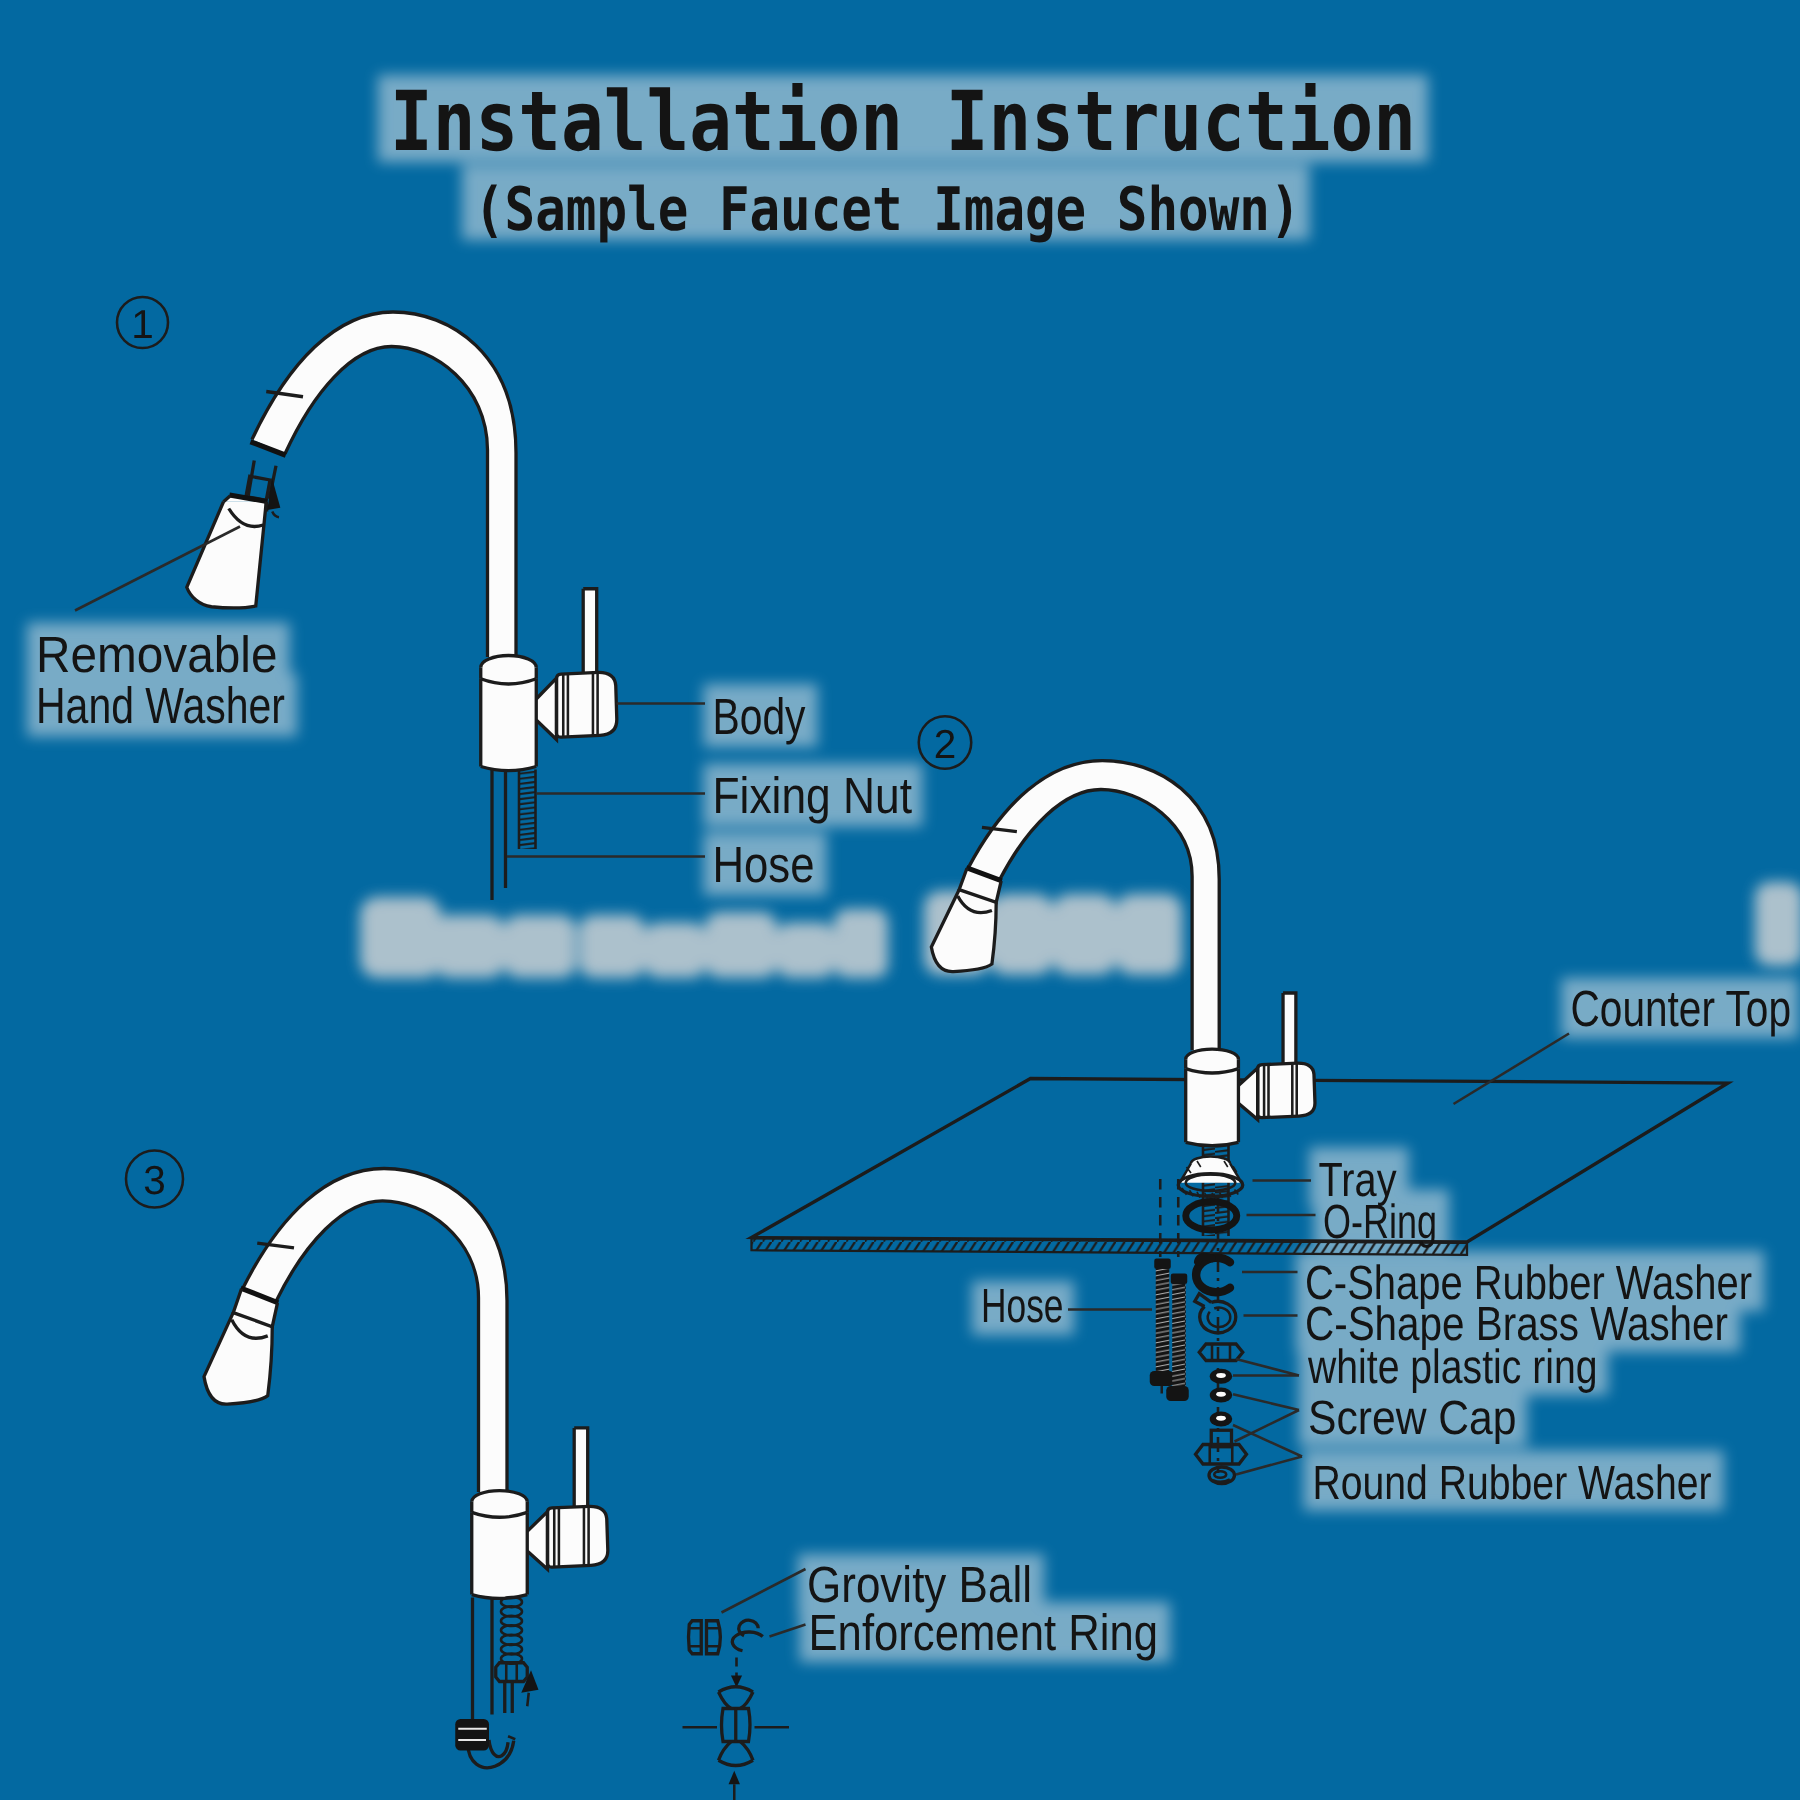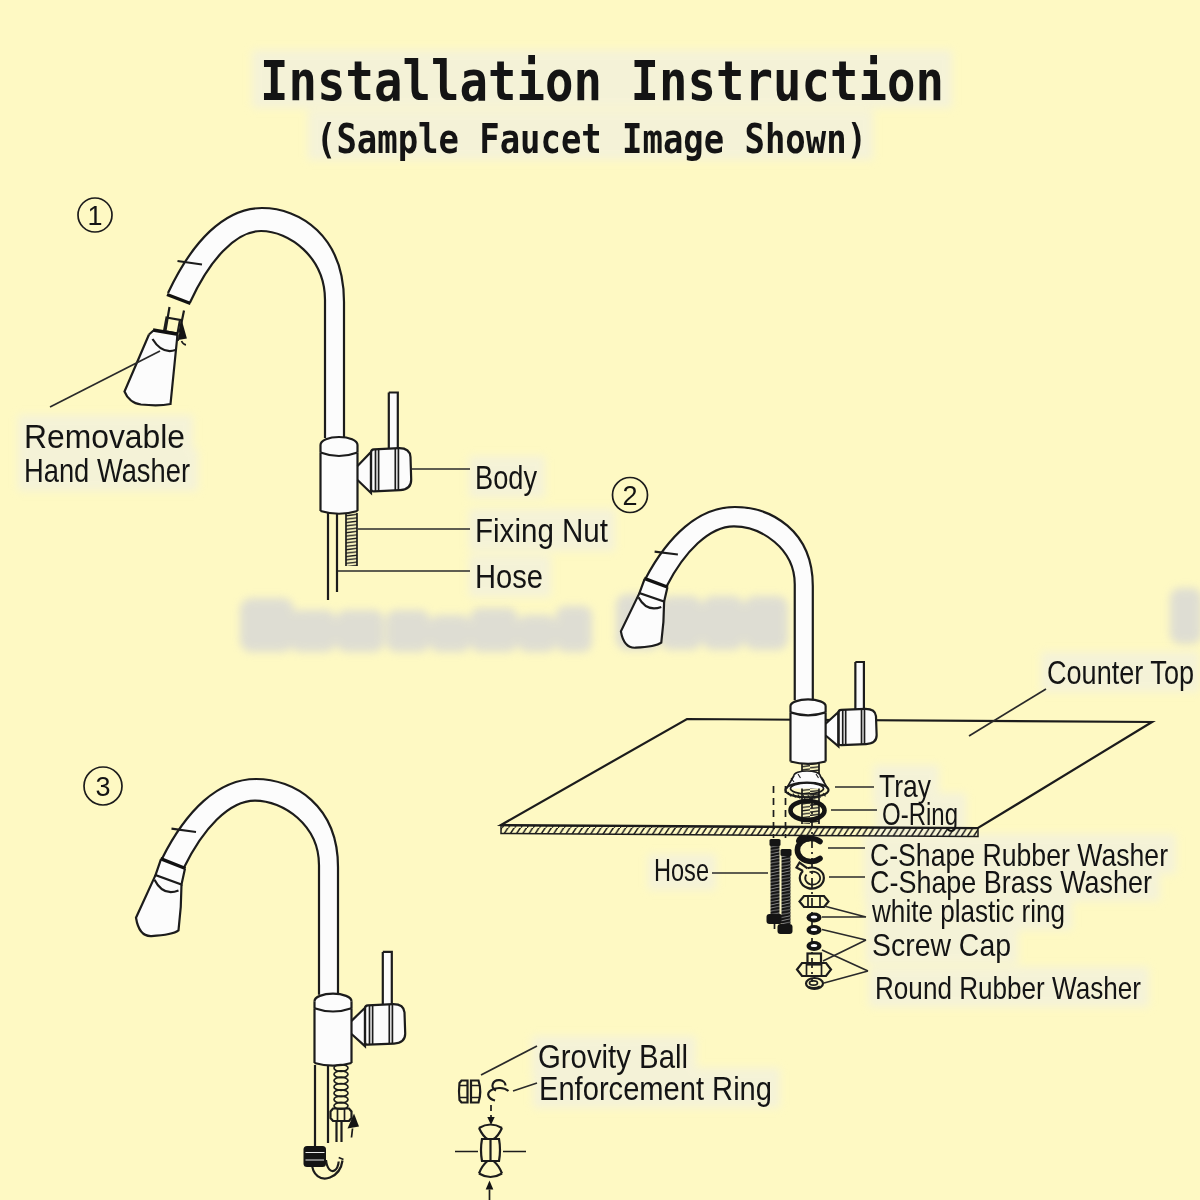--- a/index.html
+++ b/index.html
@@ -1,16 +1,16 @@
 <!DOCTYPE html>
 <html><head>
 <meta charset="utf-8">
 <style>
   html,body{margin:0;padding:0;background:#ffffff;}
-  #sheet{position:relative;width:1200px;height:1200px;background:#fef9c3;overflow:hidden;
+  #sheet{position:relative;width:1200px;height:1200px;background:#0369a1;overflow:hidden;
          font-family:"Liberation Sans", sans-serif;}
   svg{position:absolute;left:0;top:0;}
   .ink{stroke:#1c1c1c;fill:none;stroke-width:2.2;}
   .thin{stroke:#1c1c1c;fill:none;stroke-width:1.7;}
   .leader{stroke:#2a2a2a;fill:none;stroke-width:1.7;}
   .thick{stroke:#111;fill:none;stroke-width:3.4;}
   .fillink{fill:#141414;stroke:none;}
   text{fill:#141414;}
   .lbl{font-family:"Liberation Sans", sans-serif;font-size:34px;}
   .lbl2{font-family:"Liberation Sans", sans-serif;font-size:32px;}

